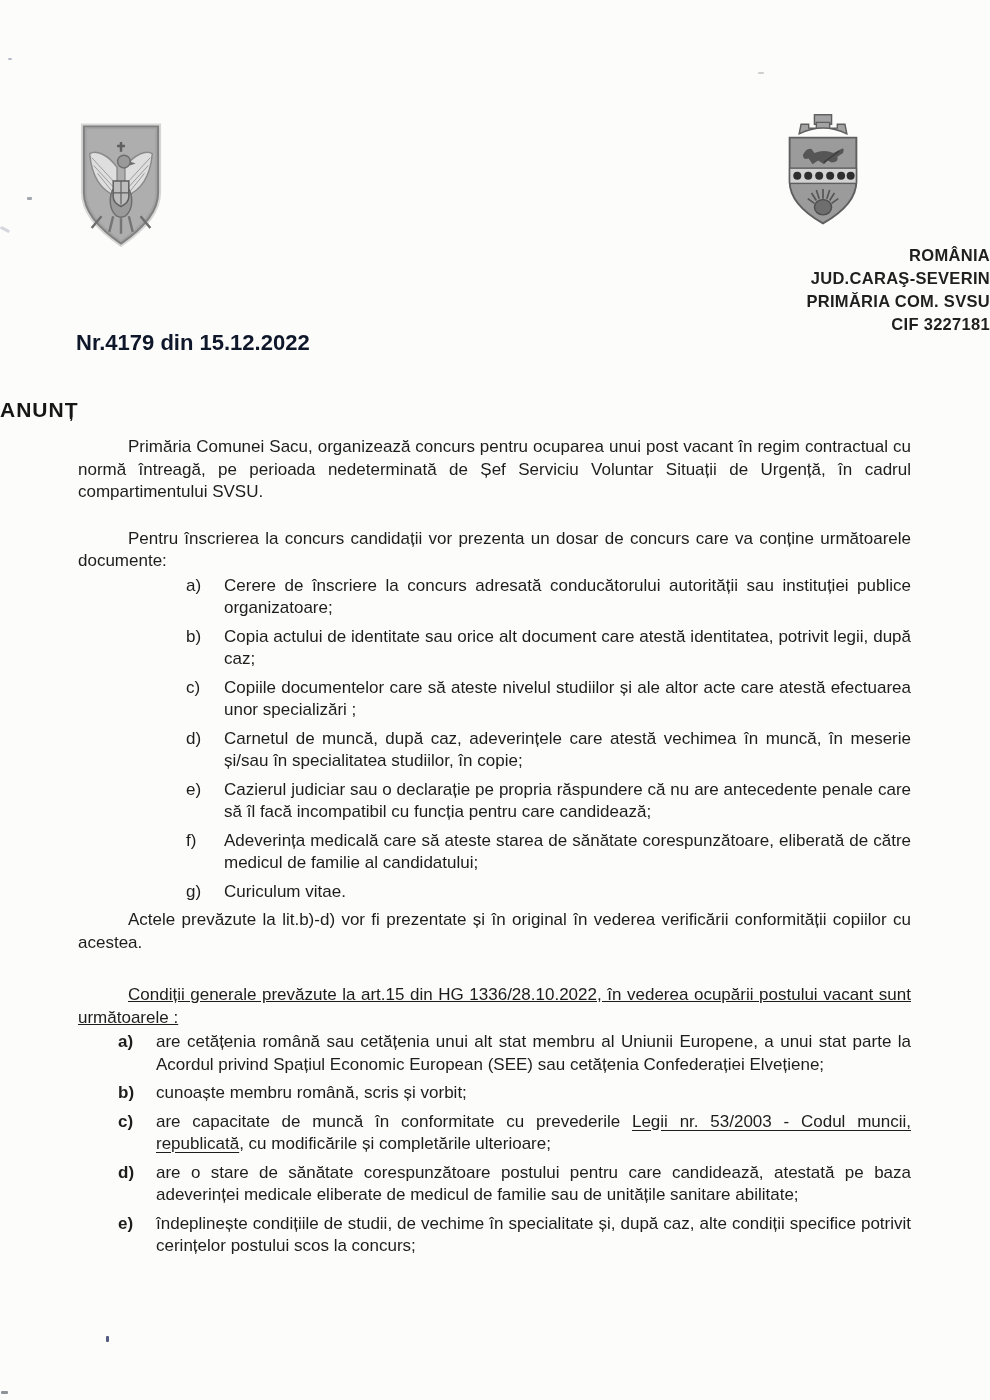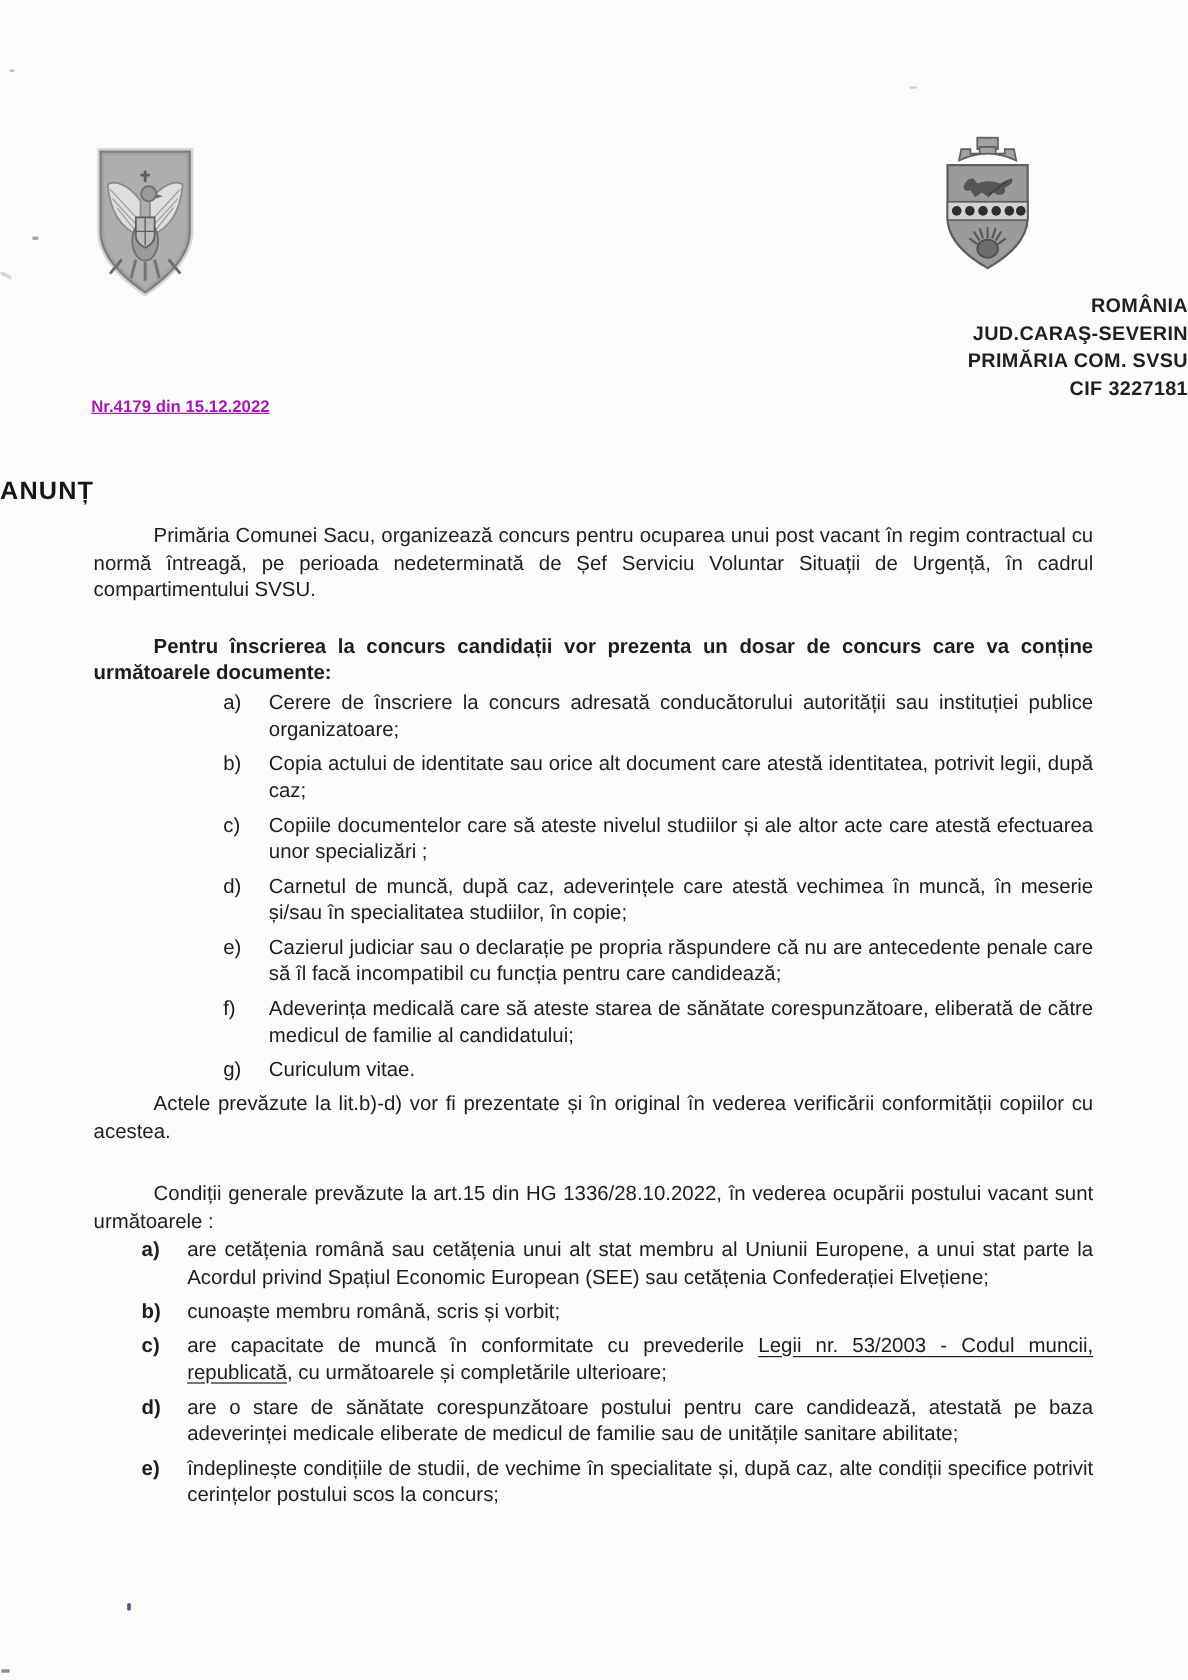--- a/index.html
+++ b/index.html
@@ -11,35 +11,35 @@
   .emblem{position:absolute;}
   .emblem-left{left:78px;top:122px;width:86px;height:126px;}
   .emblem-right{left:782px;top:112px;width:82px;height:118px;}
   .header-block{
     position:absolute;top:244px;left:0;width:100%;
     text-align:right;font-weight:bold;font-size:16.5px;line-height:23px;
     letter-spacing:.3px;color:#1f1f1f;
   }
   .doc-number{
     position:absolute;top:330px;left:76px;
-    font-weight:bold;font-size:14px;color:#a21caf;text-decoration:underline;
+    font-weight:bold;font-size:22px;color:#0f172a;
   }
   .title{
     position:absolute;top:398px;left:0;width:100%;
     font-weight:bold;font-size:21px;letter-spacing:1px;color:#161616;
   }
   
   .body{
     position:absolute;left:78px;top:436px;width:833px;
     font-size:17px;line-height:22.5px;text-align:justify;color:#1d1d1d;
   }
   .para{margin:0;}
   .indent{text-indent:50px;}
-  .gap-sm{margin-top:24px;font-weight:bold;}
-  .gap-md{margin-top:30px;}
+  .gap-sm{margin-top:24px;}
+  .gap-md{margin-top:30px;text-decoration:underline;}
   .list{margin:2px 0 0 0;}
   .li{display:flex;margin-bottom:6px;}
   .list-dossier .li{padding-left:108px;}
   .list-conditions .li{padding-left:40px;}
   .li .marker{flex:0 0 38px;}
   .list-conditions .li .marker{font-weight:bold;}
   .li .text{flex:1;text-align:justify;}
   .u{text-decoration:underline;text-underline-offset:3px;}
   
   .speck{position:absolute;border-radius:1px;}
@@ -159,21 +159,21 @@
       <div class="li">
         <span class="marker">a)</span>
         <span class="text">are cetățenia română sau cetățenia unui alt stat membru al Uniunii Europene, a unui stat parte la Acordul privind Spațiul Economic European (SEE) sau cetățenia Confederației Elvețiene;</span>
       </div>
       <div class="li">
         <span class="marker">b)</span>
         <span class="text">cunoaște membru română, scris și vorbit;</span>
       </div>
       <div class="li">
         <span class="marker">c)</span>
-        <span class="text"><span>are capacitate de muncă în conformitate cu prevederile </span><span class="u">Legii nr. 53/2003 - Codul muncii, republicată</span><span>, cu următoarele și completările ulterioare;</span></span>
+        <span class="text"><span>are capacitate de muncă în conformitate cu prevederile </span><span class="u">Legii nr. 53/2003 - Codul muncii, republicată</span><span>, cu modificările și completările ulterioare;</span></span>
       </div>
       <div class="li">
         <span class="marker">d)</span>
         <span class="text">are o stare de sănătate corespunzătoare postului pentru care candidează, atestată pe baza adeverinței medicale eliberate de medicul de familie sau de unitățile sanitare abilitate;</span>
       </div>
       <div class="li">
         <span class="marker">e)</span>
         <span class="text">îndeplinește condițiile de studii, de vechime în specialitate și, după caz, alte condiții specifice potrivit cerințelor postului scos la concurs;</span>
       </div>
     </div>

